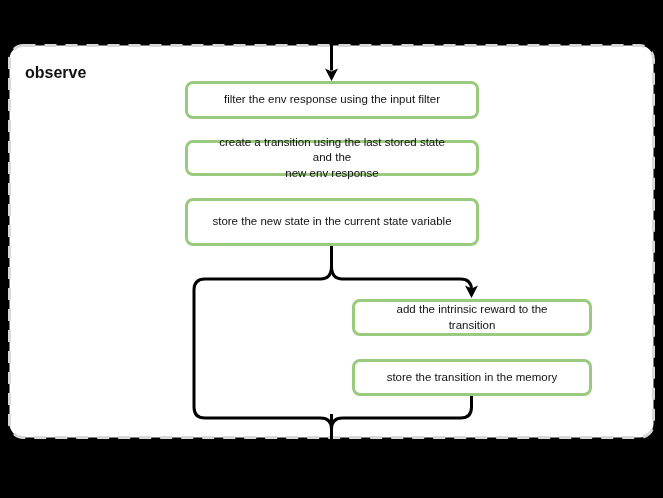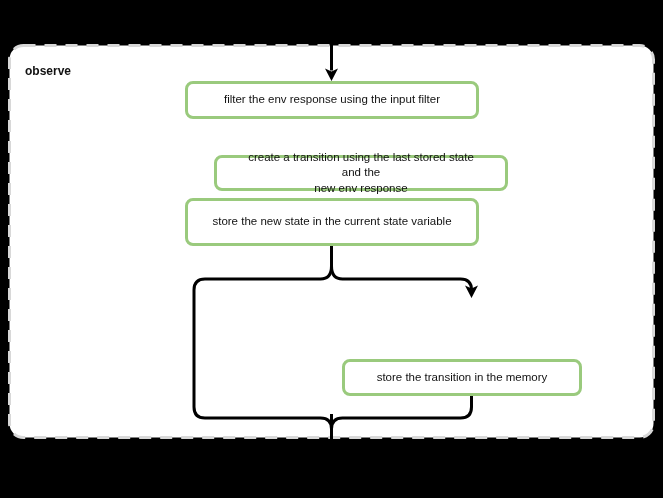--- a/index.html
+++ b/index.html
@@ -15,37 +15,37 @@
     position:relative;width:663px;height:498px;overflow:hidden;
     background:var(--canvas-bg);
     font-family:"Liberation Sans", sans-serif;
   }
   svg.wires{position:absolute;left:0;top:0;z-index:1;}
   .panel-rect{fill:var(--panel-bg);stroke:var(--panel-border);stroke-width:3;}
   .edge{fill:none;stroke:var(--edge);stroke-width:3;}
   .arrowhead{fill:var(--edge);stroke:none;}
   .group-title{
     position:absolute;z-index:2;left:25px;top:64px;
-    font-size:12px;font-weight:bold;color:var(--text);
+    font-size:16px;font-weight:bold;color:var(--text);
   }
   .node{
     position:absolute;z-index:2;box-sizing:border-box;
     background:var(--panel-bg);
     border:3px solid var(--node-border);
     border-radius:8px;
     display:flex;align-items:center;justify-content:center;
     text-align:center;color:var(--text);
     font-size:11.5px;line-height:1.35;
     padding:2px 20px;white-space:pre-line;
   }
   .node-1{left:185px;top:81px;width:294px;height:38px;}
-  .node-2{left:185px;top:155px;width:294px;height:36px;margin-left:29px;}
+  .node-2{left:185px;top:140px;width:294px;height:36px;}
   .node-3{left:185px;top:198px;width:294px;height:48px;}
   .node-4{left:352px;top:299px;width:240px;height:37px;}
-  .node-5{left:342px;top:359px;width:240px;height:37px;}
+  .node-5{left:352px;top:359px;width:240px;height:37px;}
   .condition-label{
     position:absolute;z-index:2;left:348px;top:253px;
     font-size:11.5px;font-weight:bold;color:var(--text);
     white-space:nowrap;
   }
 </style>
 </head>
 <body>
 
 <div class="canvas">
@@ -73,16 +73,17 @@
   <div class="group-title">observe</div>
 
   <div class="node node-1">filter the env response using the input filter</div>
 
   <div class="node node-2">create a transition using the last stored state and the
 new env response</div>
 
   <div class="node node-3">store the new state in the current state variable</div>
 
 
+  <div class="node node-4">add the intrinsic reward to the transition</div>
 
   <div class="node node-5">store the transition in the memory</div>
 
 </div>
 
 </body></html>

